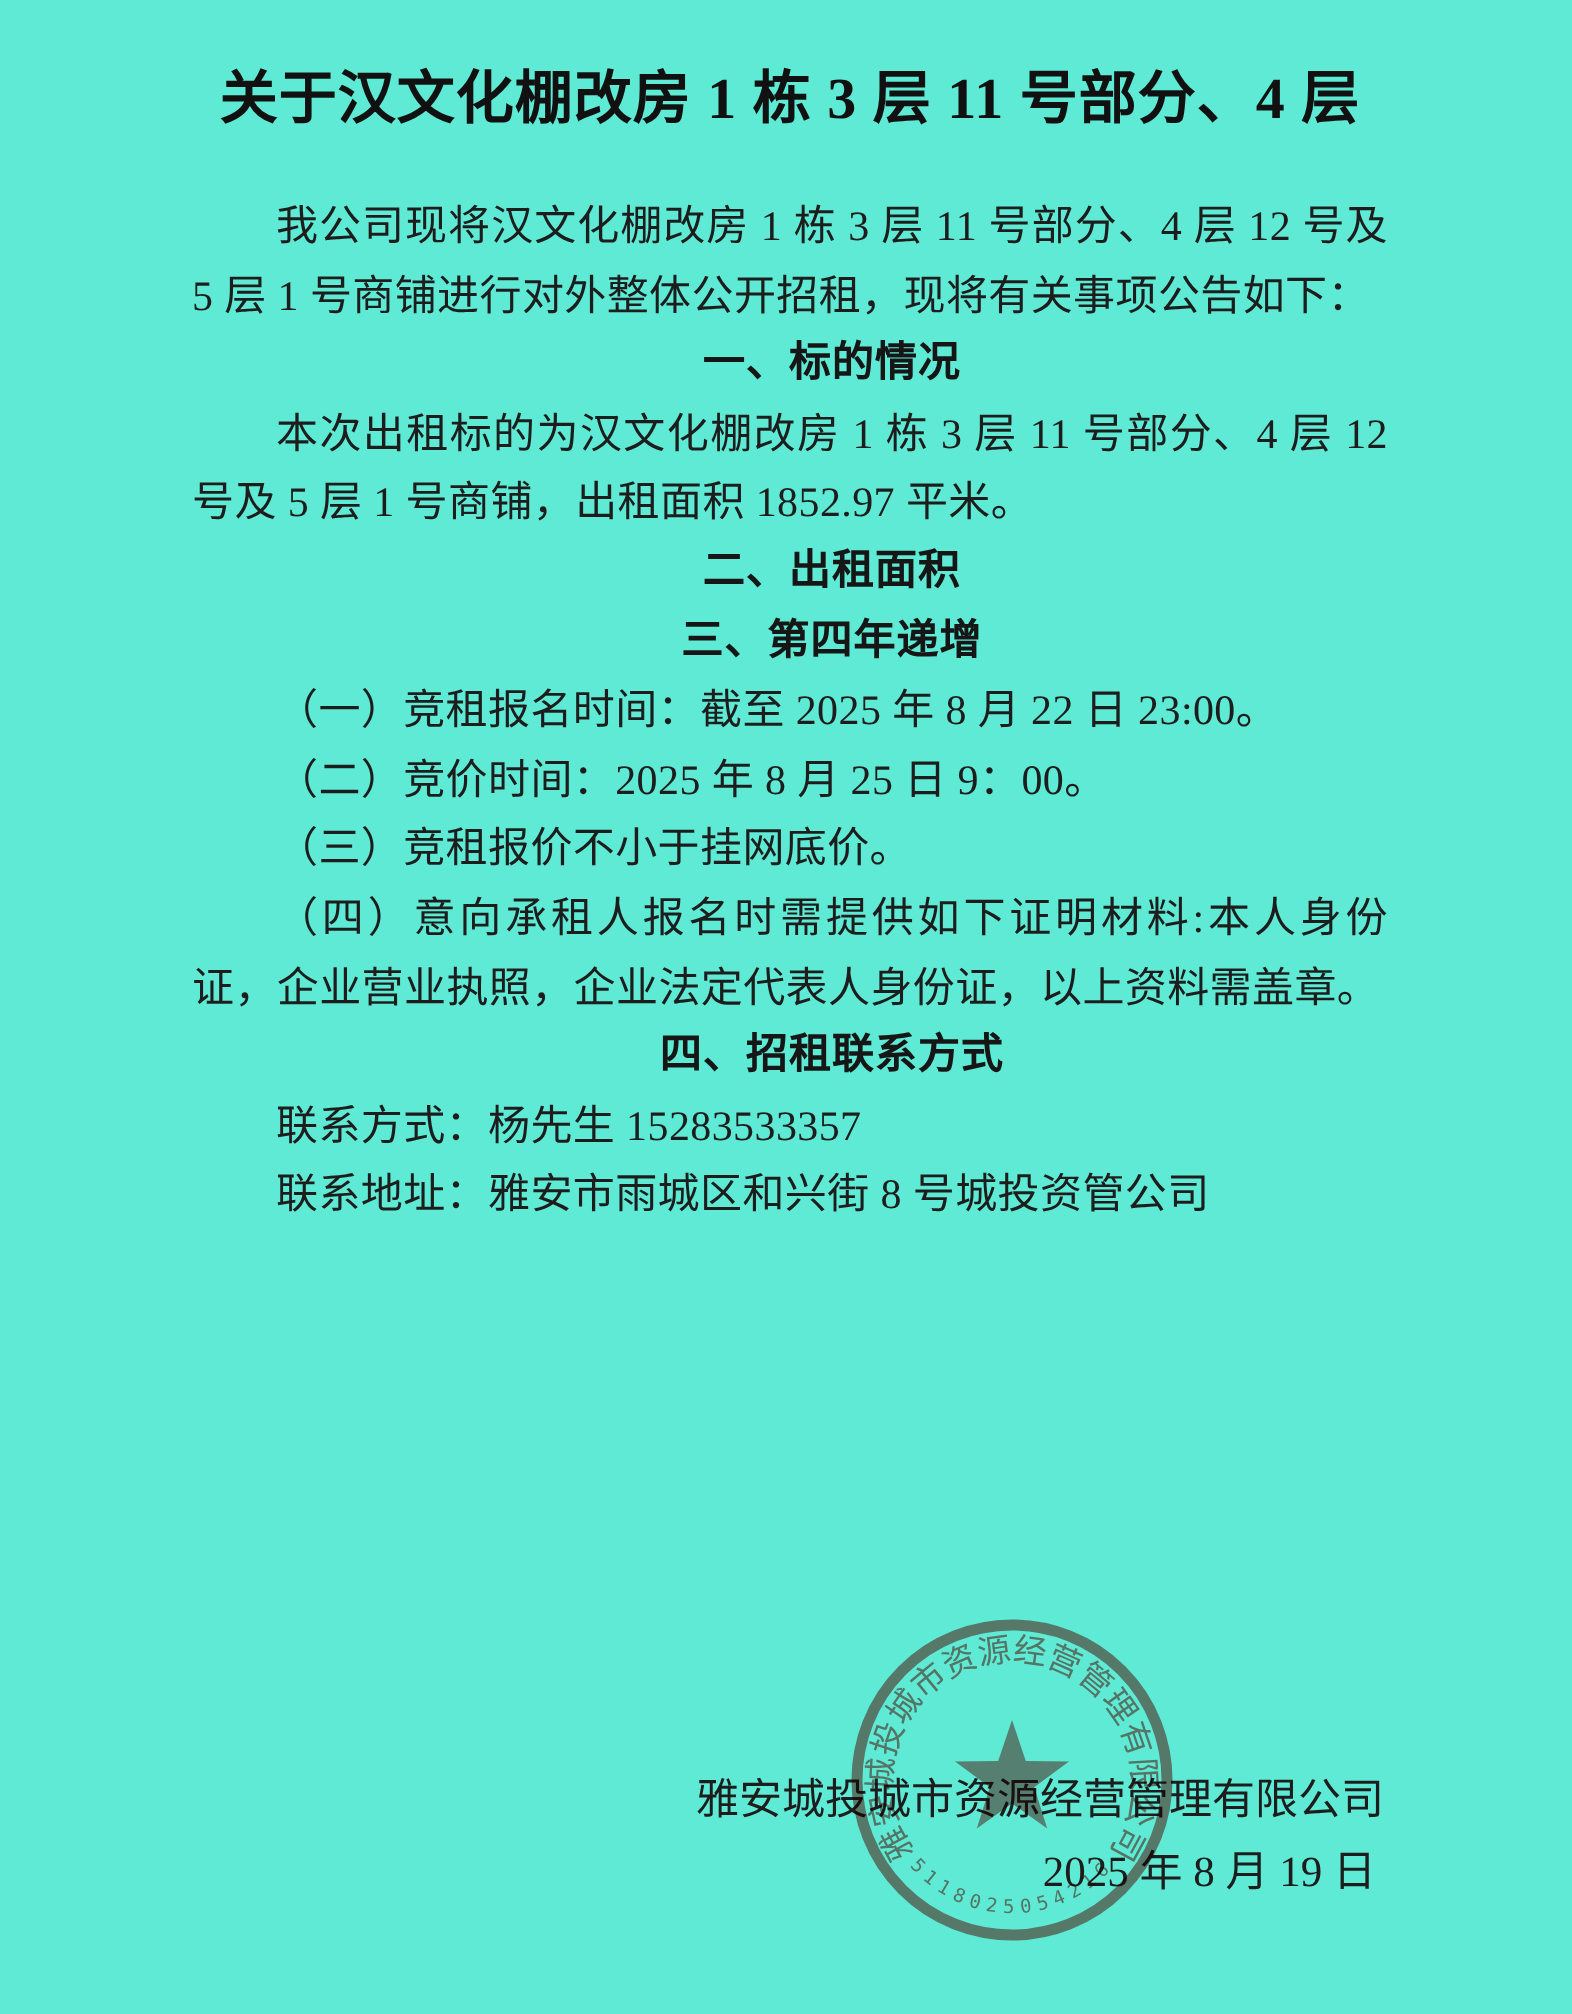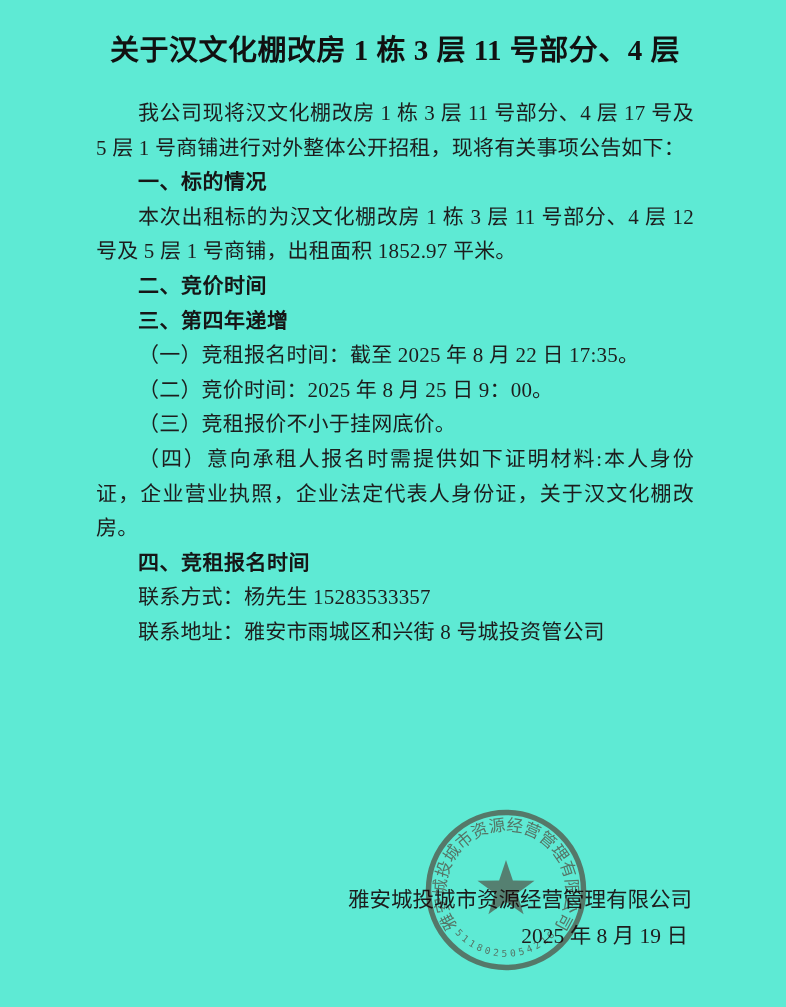--- a/index.html
+++ b/index.html
@@ -40,21 +40,21 @@
     font-size: 21px;
     line-height: 34.6px;
     text-indent: 2em;
     text-align: justify;
     letter-spacing: 0.2px;
   }
   .body-text p.heading {
     font-family: "Liberation Sans", "DejaVu Sans", sans-serif;
     font-weight: 700;
     letter-spacing: 0.5px;
-    text-align: left;
+    text-align: center;
     color: #161616;
   }
   .signature {
     position: absolute;
     left: 348px;
     top: 882px;
     width: 340px;
     text-align: center;
     font-size: 21.5px;
     line-height: 36px;
@@ -78,34 +78,34 @@
 
 <div class="page">
 
   <div class="content">
 
     <h1 class="title">
       <span class="tline">关于汉文化棚改房 1 栋 3 层 11 号部分、4 层</span>
     </h1>
 
     <div class="body-text">
-      <p>我公司现将汉文化棚改房 1 栋 3 层 11 号部分、4 层 17 号及 5 层 1 号商铺进行对外整体公开招租，现将有关事项公告如下：</p>
+      <p>我公司现将汉文化棚改房 1 栋 3 层 11 号部分、4 层 12 号及 5 层 1 号商铺进行对外整体公开招租，现将有关事项公告如下：</p>
 
       <p class="heading">一、标的情况</p>
       <p>本次出租标的为汉文化棚改房 1 栋 3 层 11 号部分、4 层 12 号及 5 层 1 号商铺，出租面积 1852.97 平米。</p>
 
-      <p class="heading">二、竞价时间</p>
+      <p class="heading">二、出租面积</p>
 
       <p class="heading">三、第四年递增</p>
-      <p>（一）竞租报名时间：截至 2025 年 8 月 22 日 17:35。</p>
+      <p>（一）竞租报名时间：截至 2025 年 8 月 22 日 23:00。</p>
       <p>（二）竞价时间：2025 年 8 月 25 日 9：00。</p>
       <p>（三）竞租报价不小于挂网底价。</p>
-      <p>（四）意向承租人报名时需提供如下证明材料:本人身份证，企业营业执照，企业法定代表人身份证，关于汉文化棚改房。</p>
+      <p>（四）意向承租人报名时需提供如下证明材料:本人身份证，企业营业执照，企业法定代表人身份证，以上资料需盖章。</p>
 
-      <p class="heading">四、竞租报名时间</p>
+      <p class="heading">四、招租联系方式</p>
       <p>联系方式：杨先生 15283533357</p>
       <p>联系地址：雅安市雨城区和兴街 8 号城投资管公司</p>
     </div>
 
   </div>
 
   <div class="signature">
     <div class="company">雅安城投城市资源经营管理有限公司</div>
     <div class="date">2025 年 8 月 19 日</div>
   </div>

